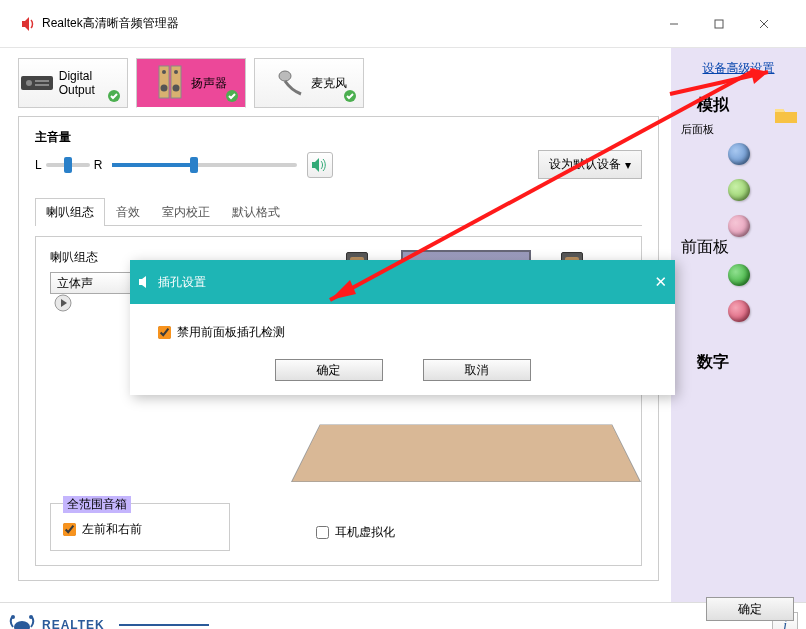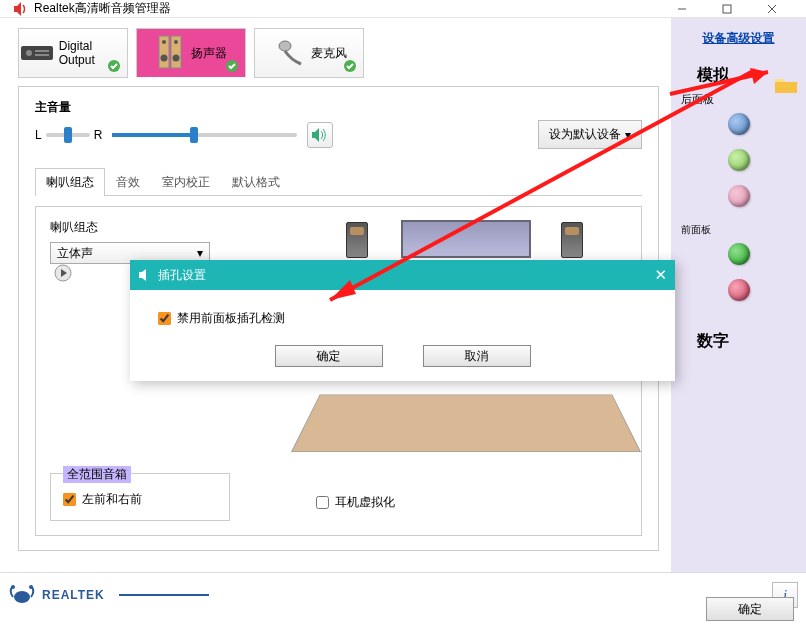--- a/index.html
+++ b/index.html
@@ -1,17 +1,17 @@
 <!DOCTYPE html>
 <html><head>
 <meta charset="utf-8">
 <style>
 *{box-sizing:border-box;margin:0;padding:0;font-family:"Microsoft YaHei","Segoe UI",sans-serif;font-size:12px}
 body{background:#fff;width:806px;height:629px;overflow:hidden;position:relative}
-.titlebar{height:18px;display:flex;align-items:center;padding:0 12px;border-bottom:1px solid #e5e5e5}
+.titlebar{height:48px;display:flex;align-items:center;padding:0 20px;border-bottom:1px solid #e5e5e5}
 .titlebar .ticon{width:16px;height:16px;margin-right:6px}
 .titlebar .wbtns{margin-left:auto;display:flex;gap:0}
 .titlebar .wbtn{width:45px;height:28px;display:flex;align-items:center;justify-content:center;color:#777}
 .content{display:flex;height:554px}
 .main{flex:1;padding:10px 12px 6px 18px;position:relative}
 .side{width:135px;background:#e8e2f5;padding:12px 10px;position:relative}
 .tabs{display:flex;gap:8px;margin-bottom:8px}
 .tab{width:110px;height:50px;border:1px solid #ccc;background:linear-gradient(#fff,#f2f2f2);display:flex;align-items:center;justify-content:center;gap:6px;position:relative}
 .tab.active{background:#ec4899;border-bottom:1px solid #fff}
 .tab .badge{position:absolute;right:6px;bottom:4px;width:14px;height:14px}
@@ -37,39 +37,39 @@
 .speaker-l{left:70px;top:10px}
 .tv{position:absolute;left:125px;top:8px;width:130px;height:38px;background:linear-gradient(#99b,#bbd);border:2px solid #667}
 .speaker-r{left:285px;top:10px}
 .allbox{position:absolute;left:14px;bottom:14px;border:1px solid #ccc;padding:8px 12px 10px;width:180px}
 .allbox .hdr{background:#c4b5fd;position:relative;top:-16px;display:inline-block;padding:0 4px}
 .cb{display:flex;align-items:center;gap:6px;margin:2px 0}
 .cb input{width:13px;height:13px}
 .cb.checked input{accent-color:#f7931e}
 .cb.dis{color:#aaa}
 .hpvirt{position:absolute;left:280px;bottom:22px}
-.advlink{color:#0645ad;font-weight:bold;text-decoration:underline;display:block;text-align:center;margin-bottom:18px}
+.advlink{color:#0645ad;font-weight:normal;text-decoration:underline;display:block;text-align:center;margin-bottom:18px}
 .folder{position:absolute;right:8px;top:58px;width:24px;height:18px}
 .sect{margin:10px 16px 6px;font-weight:bold;font-size:16px}
 .jacks{display:flex;flex-direction:column;align-items:center;gap:14px;margin-top:6px}
 .jack{width:22px;height:22px;border-radius:50%;box-shadow:inset -2px -2px 4px rgba(0,0,0,.4),1px 1px 2px rgba(0,0,0,.2)}
 .j-blue{background:radial-gradient(circle at 35% 35%,#a8c8f0,#5080c0)}
 .j-lime{background:radial-gradient(circle at 35% 35%,#c8f0a8,#80c050)}
 .j-pink{background:radial-gradient(circle at 35% 35%,#f5c5d5,#e090b0)}
 .j-green{background:radial-gradient(circle at 35% 35%,#90e090,#20a020)}
 .j-red{background:radial-gradient(circle at 35% 35%,#f5a5b5,#d04060)}
 .footer{height:45px;display:flex;align-items:center;padding:0 8px;border-top:1px solid #ddd}
 .rlogo{display:flex;align-items:center;gap:6px;color:#2a5a9a;font-weight:bold;font-family:Georgia,serif;font-size:18px;letter-spacing:1px}
 .rlogo .crab{width:28px;height:22px}
 .rlogo .ul{width:90px;height:2px;background:#2a5a9a;margin-left:8px}
 .infobtn{margin-left:auto;width:26px;height:26px;border:1px solid #bbb;background:linear-gradient(#fff,#eee);display:flex;align-items:center;justify-content:center;font-style:italic;color:#2a5a9a;font-family:Georgia,serif;font-size:15px}
 .okbtn{position:absolute;right:12px;bottom:8px;width:88px;height:24px;border:1px solid #999;background:linear-gradient(#f8f8f8,#e0e0e0)}
 
 .dlg{position:absolute;left:130px;top:260px;width:545px;background:#fff;box-shadow:3px 3px 12px rgba(0,0,0,.25);z-index:10}
-.dlg .dtitle{height:30px;background:#1eb5b5;color:#fff;display:flex;align-items:center;padding:0 8px;gap:6px}
+.dlg .dtitle{height:44px;background:#1eb5b5;color:#fff;display:flex;align-items:center;padding:0 8px;gap:6px}
 .dlg .dtitle .dclose{margin-left:auto;color:#fff;font-size:15px}
 .dlg .dbody{padding:18px 28px 14px}
 .dlg .dbtns{display:flex;gap:40px;justify-content:center;margin-top:18px}
 .dlg .dbtn{width:108px;height:22px;border:1px solid #888;background:linear-gradient(#fcfcfc,#e2e2e2)}
 
 .arrow{position:absolute;z-index:20;pointer-events:none}
 .arrow line{stroke:#ff1a1a;stroke-width:4}
 .arrow polygon{fill:#ff1a1a}
 </style>
 </head>
@@ -220,21 +220,21 @@
         <path fill="#f7c244" d="M1 3h8l2 3h12v11H1z"></path>
         <path fill="#ffe088" d="M1 3h8l2 3H1z"></path>
       </svg>
     <div class="sect">模拟</div>
     <div style="font-size:11px">后面板</div>
     <div class="jacks">
       <div class="jack j-blue"></div>
       <div class="jack j-lime"></div>
       <div class="jack j-pink"></div>
     </div>
-    <div style="font-size:10px;margin-top:16px">前面板</div>
+    <div style="font-size:16px;">前面板</div>
     <div class="jacks">
       <div class="jack j-green"></div>
       <div class="jack j-red"></div>
     </div>
     <div class="sect" style="margin-top:30px">数字</div>
   </div>
 </div>
 
 <div class="footer">
   <div class="rlogo">

